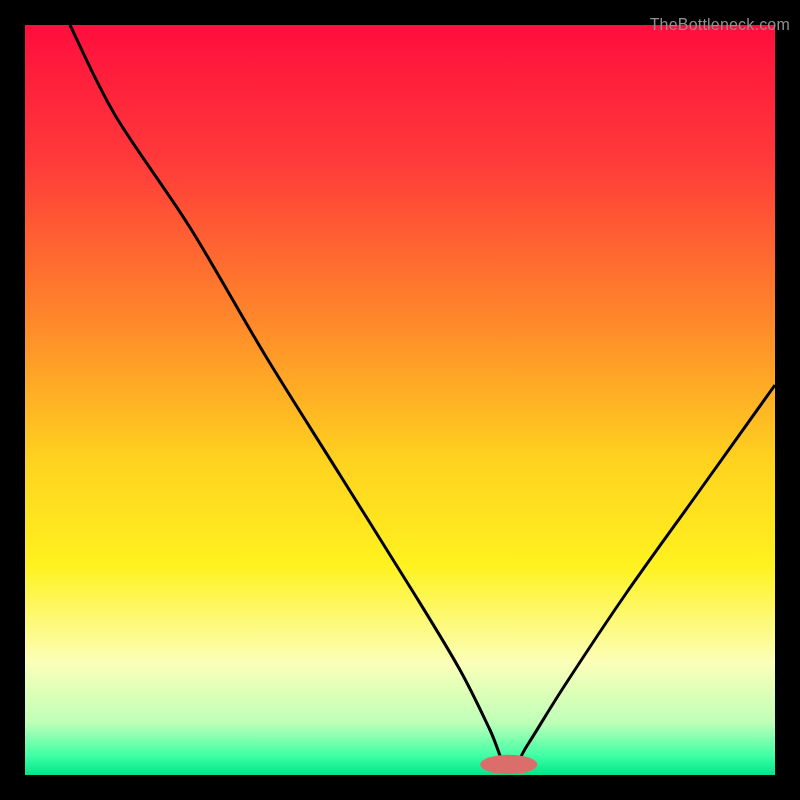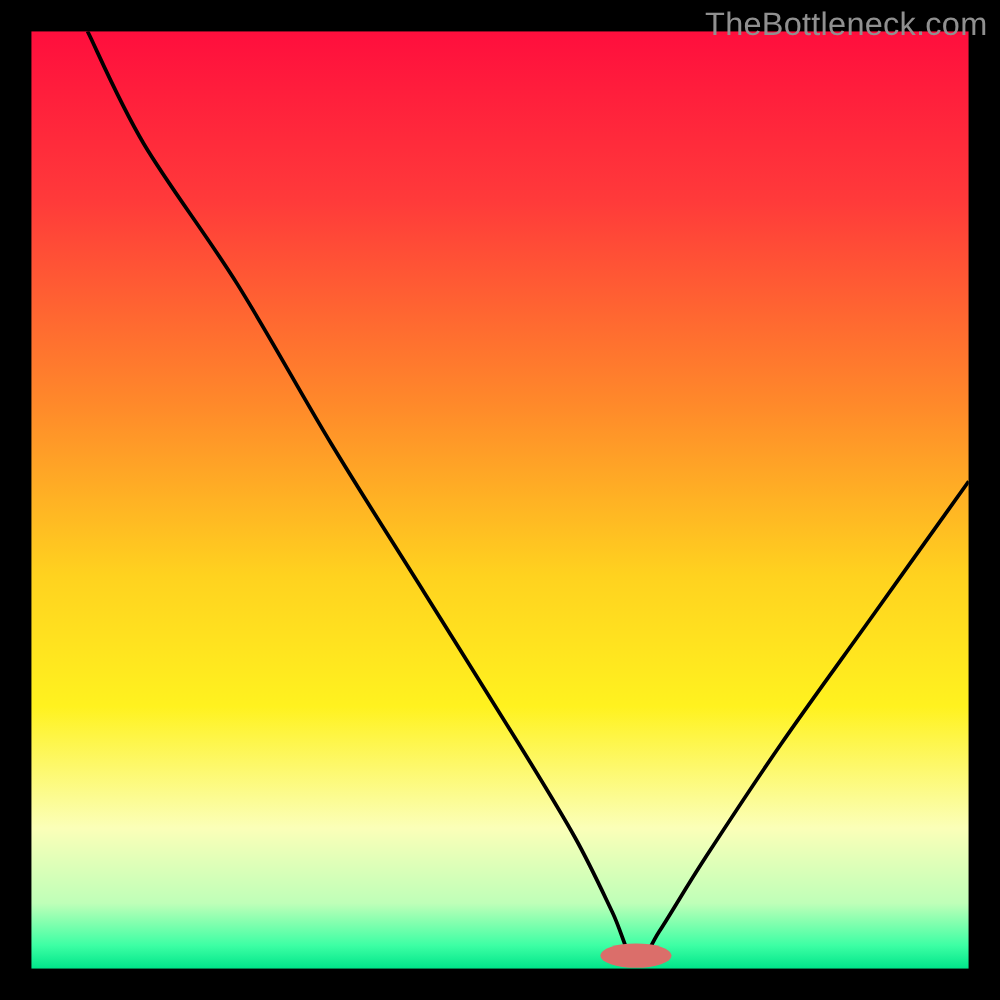--- a/index.html
+++ b/index.html
@@ -12,24 +12,24 @@
     font-family: Arial, Helvetica, sans-serif;
   }
   .frame {
     position: relative;
     width: 800px;
     height: 800px;
     background: #000;
   }
   .watermark {
     position: absolute;
-    top: 4px;
+    top: 16px;
     right: 10px;
     color: #909090;
-    font-size: 26px;
+    font-size: 16px;
     letter-spacing: 0.2px;
     z-index: 10;
     user-select: none;
   }
   .plot {
     position: absolute;
     left: 25px;
     top: 25px;
     width: 750px;
     height: 750px;

